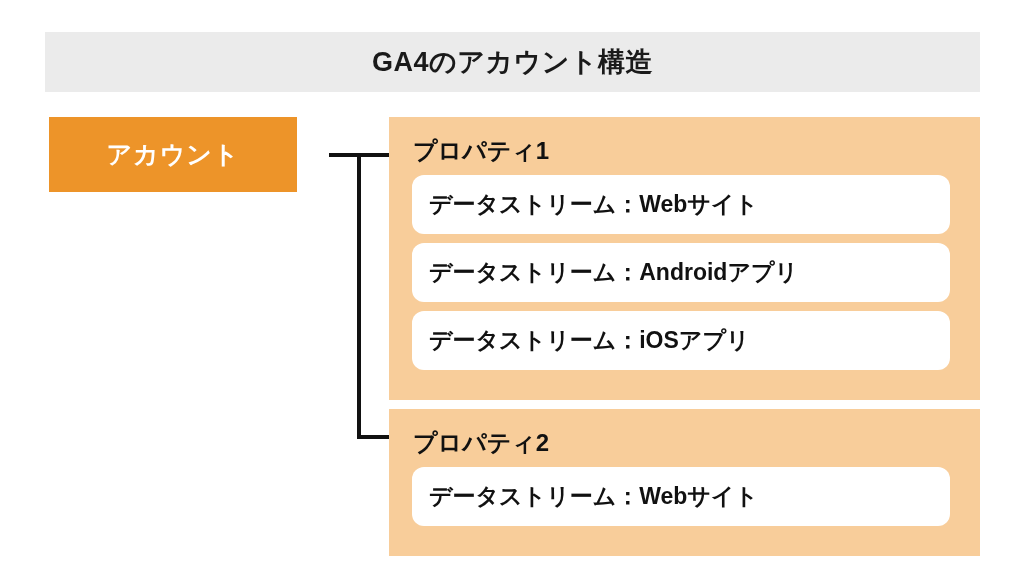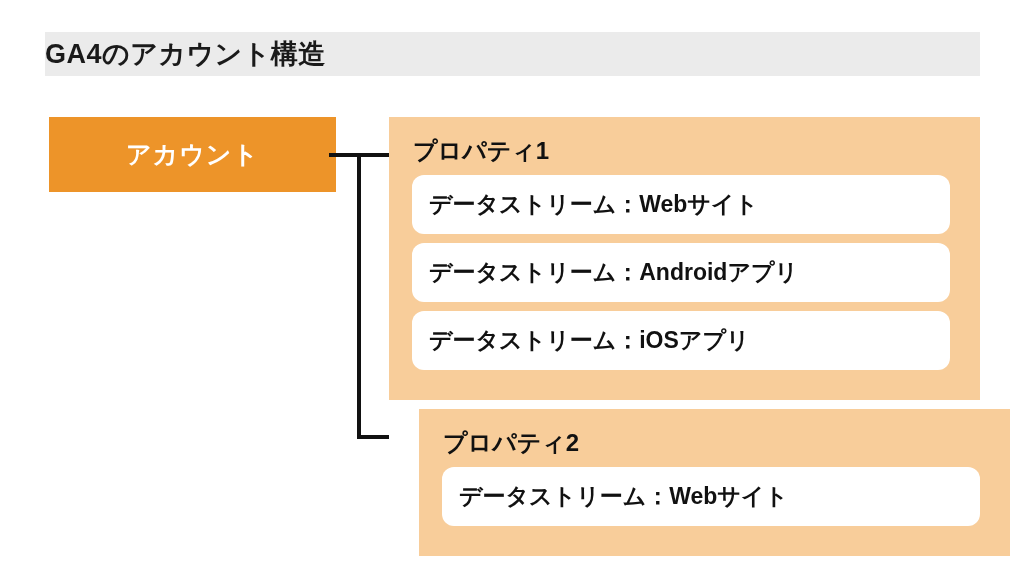--- a/index.html
+++ b/index.html
@@ -20,40 +20,40 @@
     height: 576px;
     background: #ffffff;
   }
 
   
   #title-banner {
     position: absolute;
     left: 45px;
     top: 32px;
     width: 935px;
-    height: 44px;
+    height: 60px;
     background: #ebebeb;
     display: flex;
     align-items: center;
-    justify-content: flex-start;
+    justify-content: center;
   }
   #title-text {
     font-size: 27px;
     font-weight: bold;
     color: #1a1a1a;
     letter-spacing: 0.5px;
     line-height: 1;
   }
 
   
   #account-box {
     position: absolute;
     left: 49px;
     top: 117px;
-    width: 287px;
+    width: 248px;
     height: 75px;
     background: #ed9429;
     display: flex;
     align-items: center;
     justify-content: center;
   }
   #account-label {
     font-size: 25px;
     font-weight: bold;
     color: #ffffff;
@@ -93,21 +93,20 @@
     background: #f8cd9a;
     box-sizing: border-box;
   }
   #property-box-1 {
     top: 117px;
     height: 283px;
   }
   #property-box-2 {
     top: 409px;
     height: 147px;
-    margin-left: 30px;
   }
 
   .property-title {
     font-size: 24px;
     font-weight: bold;
     color: #111111;
     line-height: 1;
     padding: 22px 12px 0 24px;
   }
 

